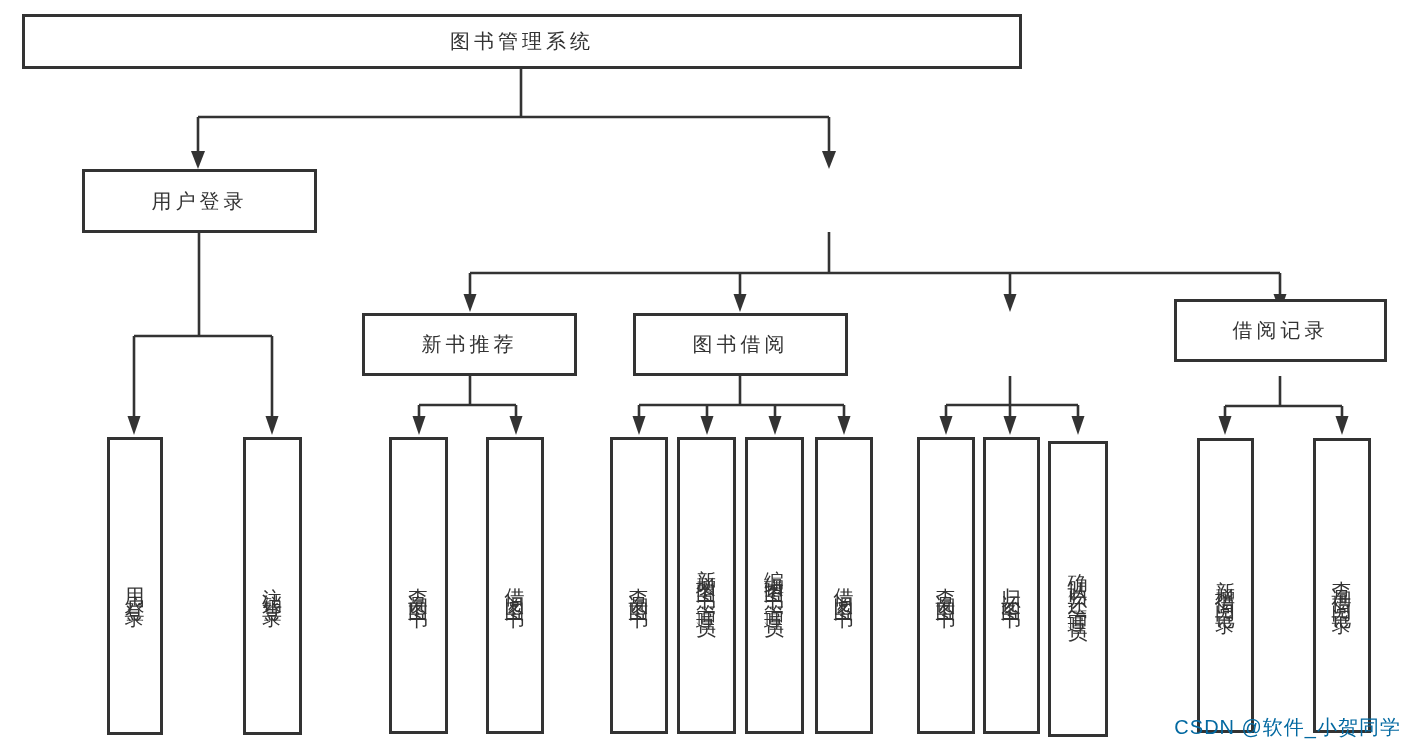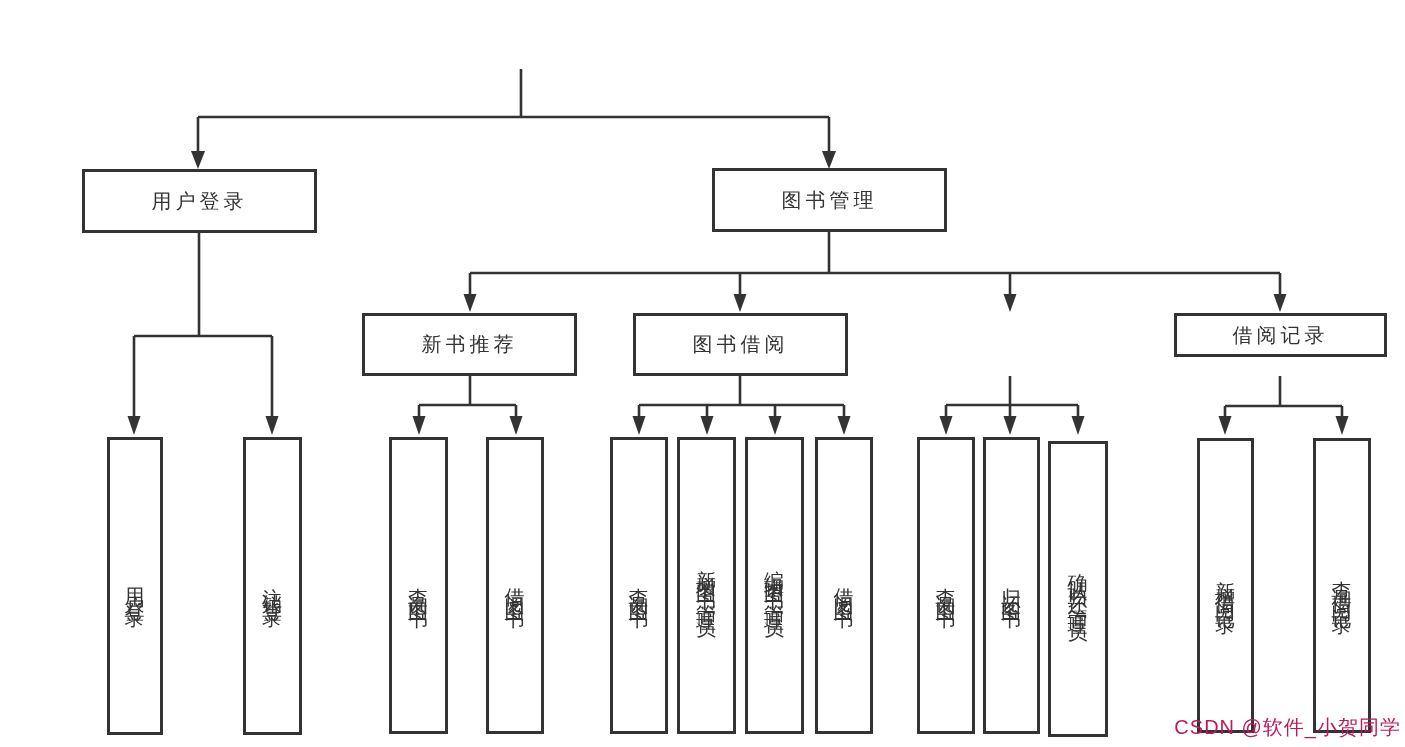--- a/index.html
+++ b/index.html
@@ -34,21 +34,21 @@
     letter-spacing:7px;
     line-height:1.1;
     white-space:nowrap;
   }
   .watermark {
     position:absolute;
     right:4px;
     bottom:6px;
     font-size:20px;
     letter-spacing:1px;
-    color:#be185d;
+    color:#0369a1;
     z-index:5;
     white-space:nowrap;
   }
 </style>
 </head>
 <body>
 
 <div class="canvas">
 
   <svg class="connectors" width="1405" height="747" viewBox="0 0 1405 747">
@@ -112,35 +112,35 @@
       <polygon points="768.5,416 781.5,416 775,435"></polygon>
       <polygon points="837.5,416 850.5,416 844,435"></polygon>
       <polygon points="939.5,416 952.5,416 946,435"></polygon>
       <polygon points="1003.5,416 1016.5,416 1010,435"></polygon>
       <polygon points="1071.5,416 1084.5,416 1078,435"></polygon>
       <polygon points="1218.5,416 1231.5,416 1225,435"></polygon>
       <polygon points="1335.5,416 1348.5,416 1342,435"></polygon>
     </g>
   </svg>
 
+  <div class="box h" style="left:22px;top:14px;width:1000px;height:55px">
+    <span>图书管理系统</span>
+  </div>
 
   <div class="box h" style="left:82px;top:169px;width:235px;height:64px">
     <span>用户登录</span>
-  </div>
-  <div class="box h" style="left:712px;top:168px;width:235px;height:64px">
-    <span>图书管理</span>
   </div>
 
   <div class="box h" style="left:633px;top:313px;width:215px;height:63px">
     <span>图书借阅</span>
   </div>
   <div class="box h" style="left:362px;top:313px;width:215px;height:63px">
     <span>新书推荐</span>
   </div>
-  <div class="box h" style="left:1174px;top:313px;width:213px;height:44px">
+  <div class="box h" style="left:1174px;top:299px;width:213px;height:63px">
     <span>借阅记录</span>
   </div>
 
   <div class="box v" style="left:107px;top:437px;width:56px;height:298px">
     <span class="vtext">用户登录</span>
   </div>
   <div class="box v" style="left:243px;top:437px;width:59px;height:298px">
     <span class="vtext">注销登录</span>
   </div>
 

